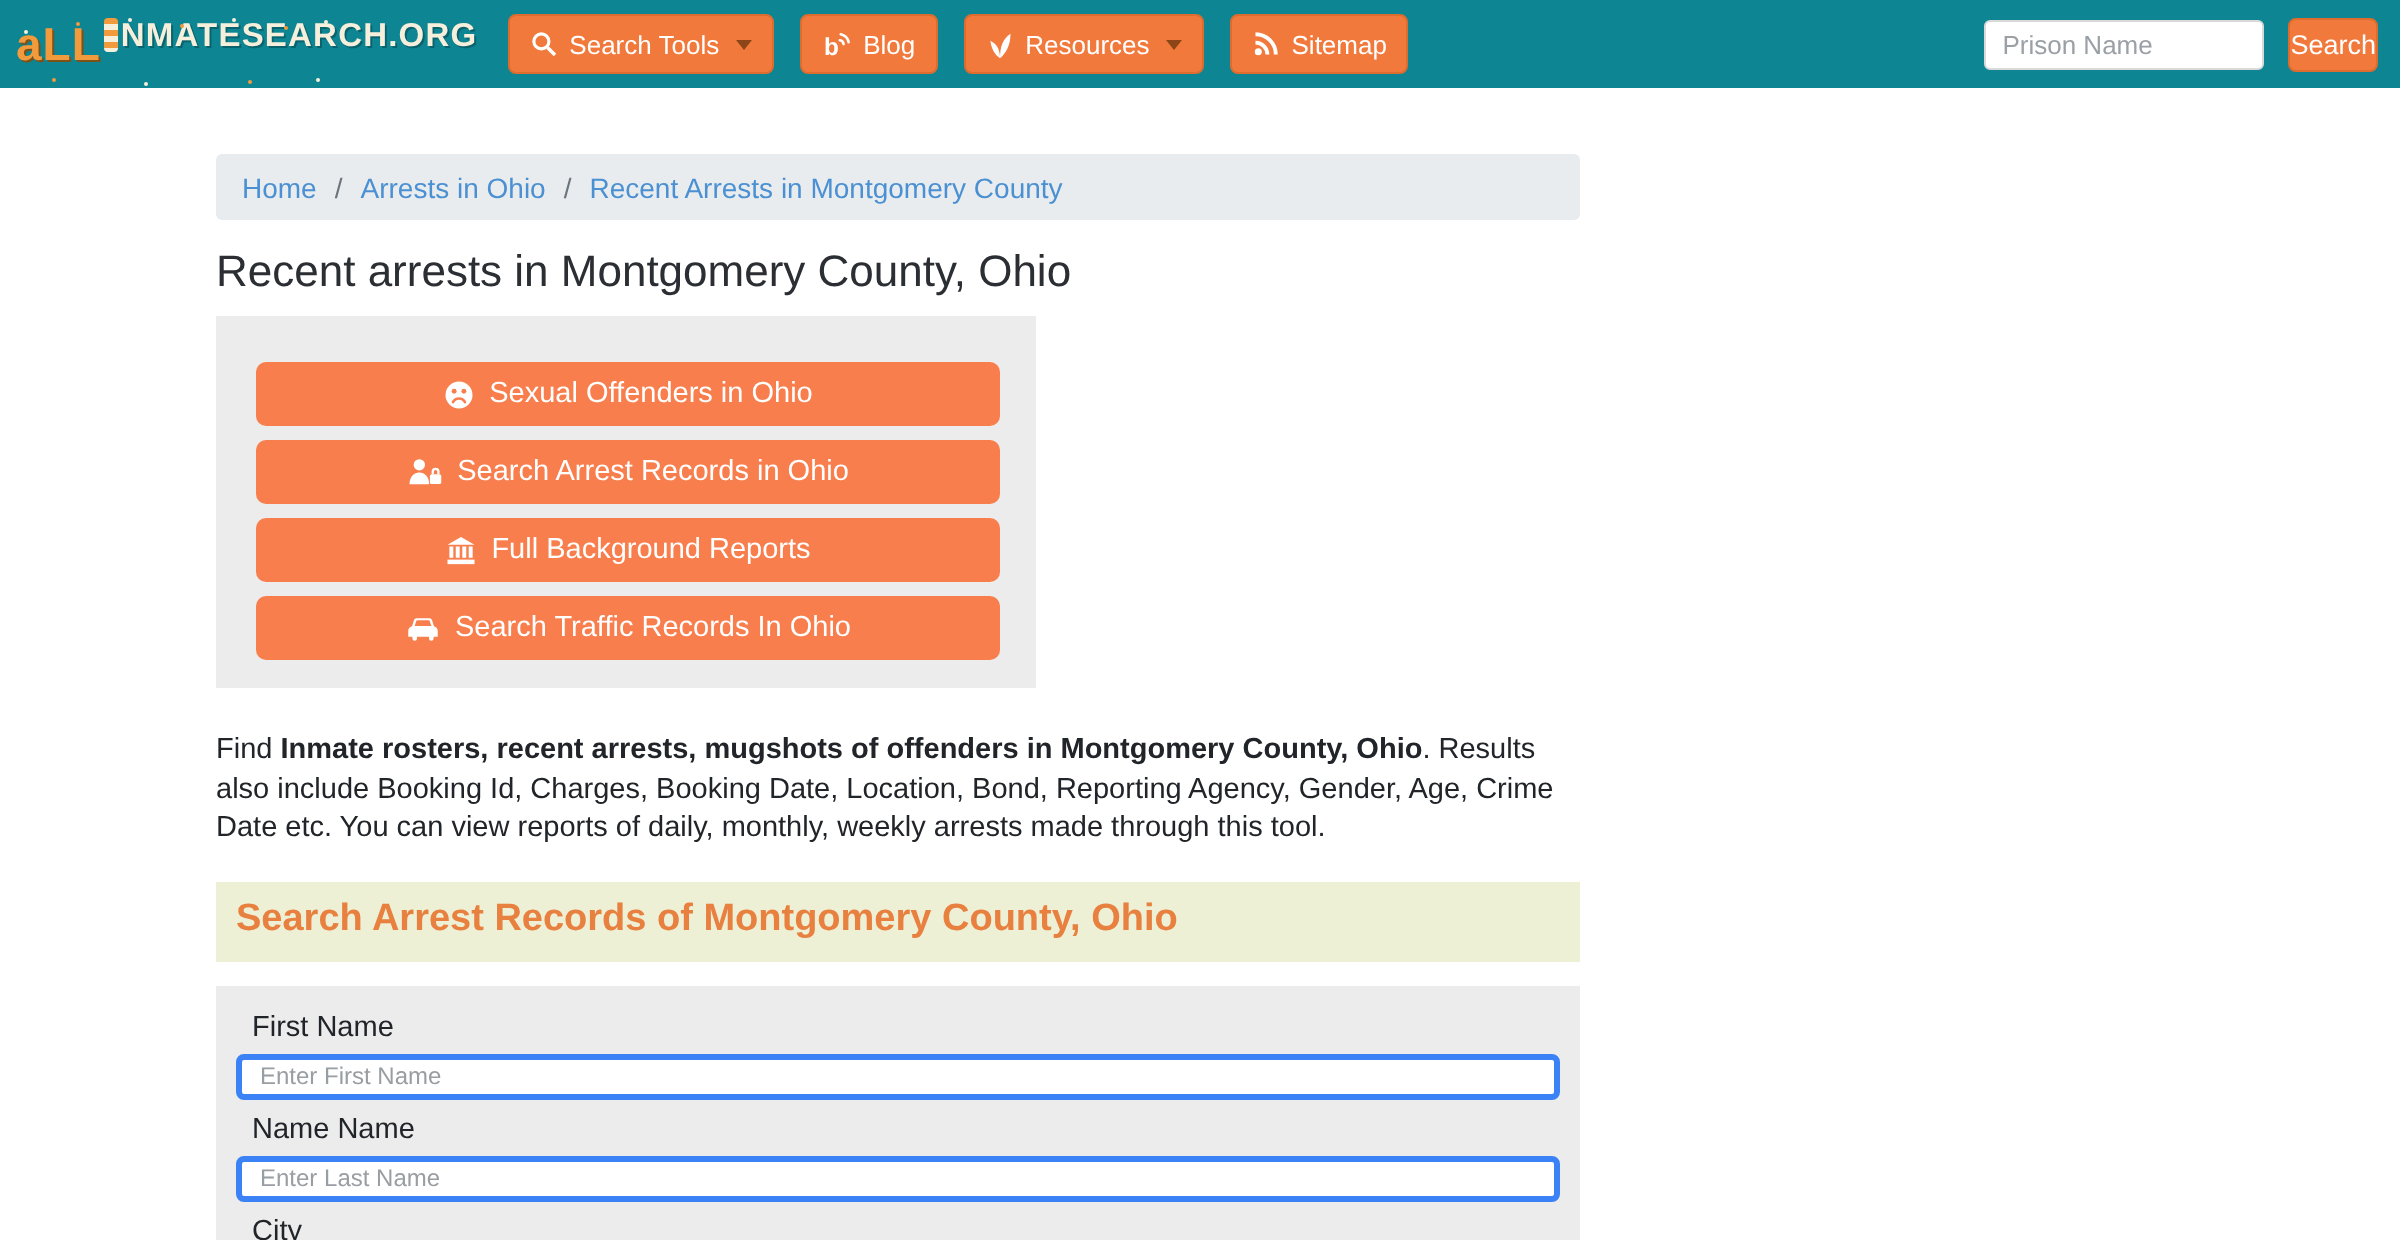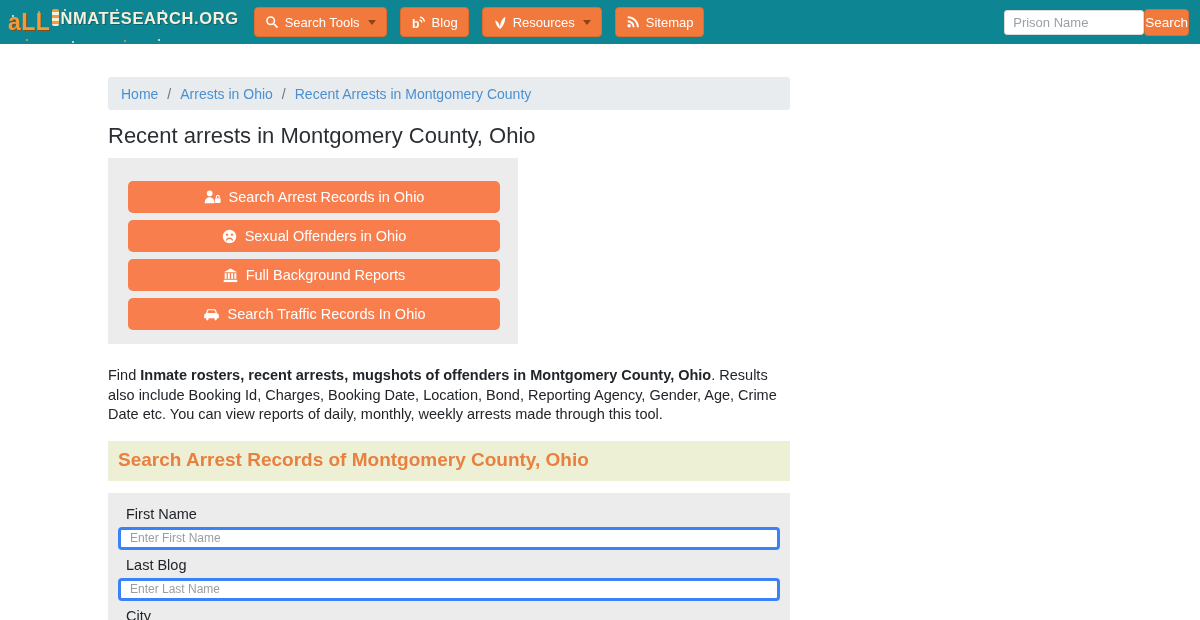--- a/index.html
+++ b/index.html
@@ -42,21 +42,21 @@
   .nav-btn {
     height: 30px; background: #f2793c; border: 1px solid #dd6c2e; border-radius: 4px;
     color: #fff; font-size: 13px; font-family: "Liberation Sans", sans-serif;
     display: flex; align-items: center; gap: 6px; padding: 12px 10px; cursor: pointer;
   }
   .caret {
     width: 0; height: 0; margin-left: 2px;
     border-left: 4px solid transparent; border-right: 4px solid transparent;
     border-top: 5px solid #8c4516;
   }
-  .nav-search { margin-left: auto; display: flex; align-items: center; gap: 0; }
+  .nav-search { margin-left: auto; display: flex; align-items: center; gap: 12px; }
   .nav-search input {
     width: 140px; height: 25px; border: 1px solid #d9d9d9; border-radius: 3px;
     padding: 0 8px; font-size: 13px; font-family: "Liberation Sans", sans-serif; color: #333;
   }
   .nav-search input::placeholder { color: #9aa0a6; }
   .btn-search-top {
     height: 27px; background: #f2793c; border: 1px solid #dd6c2e; border-radius: 4px;
     color: #fff; font-size: 13.5px; padding: 0 0; cursor: pointer;
     font-family: "Liberation Sans", sans-serif;
   }
@@ -167,37 +167,37 @@
     <span class="sep">/</span>
     <a>Arrests in Ohio</a>
     <span class="sep">/</span>
     <a>Recent Arrests in Montgomery County</a>
   </nav>
 
   <h1 class="page-title">Recent arrests in Montgomery County, Ohio</h1>
 
   <div class="buttons-panel">
     <button class="action-btn">
+      <svg class="icon" width="15" height="15" viewBox="0 0 16 16">
+        <circle cx="8" cy="8" r="7.2" fill="#fff"></circle>
+        <circle cx="5.4" cy="6" r="1.3" fill="#f87e4d"></circle>
+        <circle cx="10.6" cy="6" r="1.3" fill="#f87e4d"></circle>
+        <path d="M4.8 11.8 a3.6 3.6 0 0 1 6.4 0" stroke="#f87e4d" stroke-width="1.4" fill="none" stroke-linecap="round"></path>
+      </svg>
+      <span>Sexual Offenders in Ohio</span>
+    </button>
+
+    <button class="action-btn">
       <svg class="icon" width="17" height="14" viewBox="0 0 18 14">
         <circle cx="6" cy="3.2" r="3" fill="#fff"></circle>
         <path d="M0.8 13.5 C0.8 9.5 3.2 7.3 6 7.3 C8.8 7.3 11.2 9.5 11.2 13.5 Z" fill="#fff"></path>
         <rect x="11.6" y="8.2" width="6" height="5.2" rx="1" fill="#fff"></rect>
         <path d="M13.1 8.2 V6.8 a1.5 1.5 0 0 1 3 0 V8.2" stroke="#fff" stroke-width="1.2" fill="none"></path>
       </svg>
       <span>Search Arrest Records in Ohio</span>
-    </button>
-
-    <button class="action-btn">
-      <svg class="icon" width="15" height="15" viewBox="0 0 16 16">
-        <circle cx="8" cy="8" r="7.2" fill="#fff"></circle>
-        <circle cx="5.4" cy="6" r="1.3" fill="#f87e4d"></circle>
-        <circle cx="10.6" cy="6" r="1.3" fill="#f87e4d"></circle>
-        <path d="M4.8 11.8 a3.6 3.6 0 0 1 6.4 0" stroke="#f87e4d" stroke-width="1.4" fill="none" stroke-linecap="round"></path>
-      </svg>
-      <span>Sexual Offenders in Ohio</span>
     </button>
 
     <button class="action-btn">
       <svg class="icon" width="15" height="15" viewBox="0 0 16 16">
         <path d="M8 0.5 L15.2 4.6 H0.8 Z" fill="#fff"></path>
         <rect x="1.8" y="5.6" width="2.1" height="6" fill="#fff"></rect>
         <rect x="5.2" y="5.6" width="2.1" height="6" fill="#fff"></rect>
         <rect x="8.7" y="5.6" width="2.1" height="6" fill="#fff"></rect>
         <rect x="12.1" y="5.6" width="2.1" height="6" fill="#fff"></rect>
         <rect x="0.8" y="12.6" width="14.4" height="2.4" fill="#fff"></rect>
@@ -217,20 +217,20 @@
   <p class="intro"><span>Find </span><strong>Inmate rosters, recent arrests, mugshots of offenders in Montgomery County, Ohio</strong><span>. Results also include Booking Id, Charges, Booking Date, Location, Bond, Reporting Agency, Gender, Age, Crime Date etc. You can view reports of daily, monthly, weekly arrests made through this tool.</span></p>
 
   <div class="section-band">
     <h2>Search Arrest Records of Montgomery County, Ohio</h2>
   </div>
 
   <div class="form-panel">
     <label class="form-label">First Name</label>
     <input class="form-input" type="text" placeholder="Enter First Name" style="">
 
-    <label class="form-label">Last Blog</label>
+    <label class="form-label">Name Name</label>
     <input class="form-input" type="text" placeholder="Enter Last Name" style="">
 
     <label class="form-label">City</label>
     <input class="form-input" type="text" placeholder="Enter City Name" style="">
   </div>
 
 </div>
 
 </body></html>

